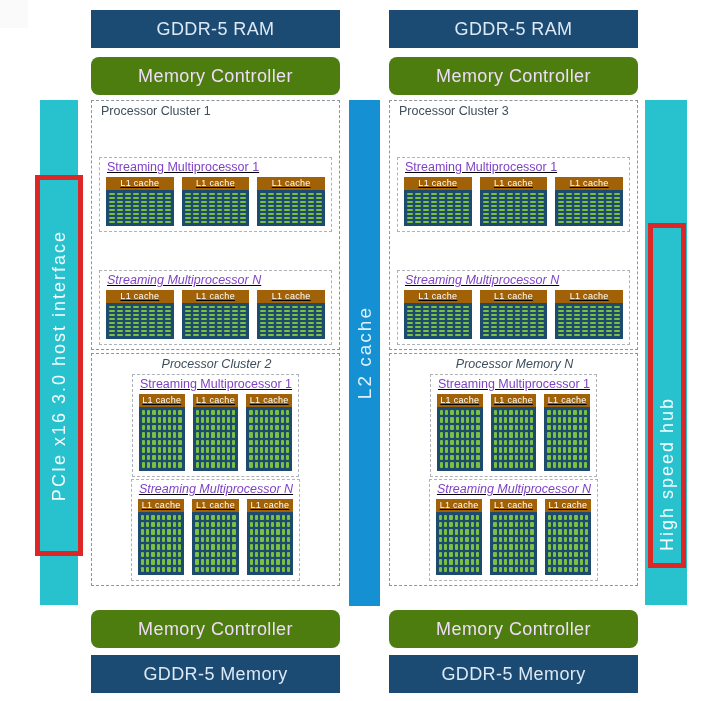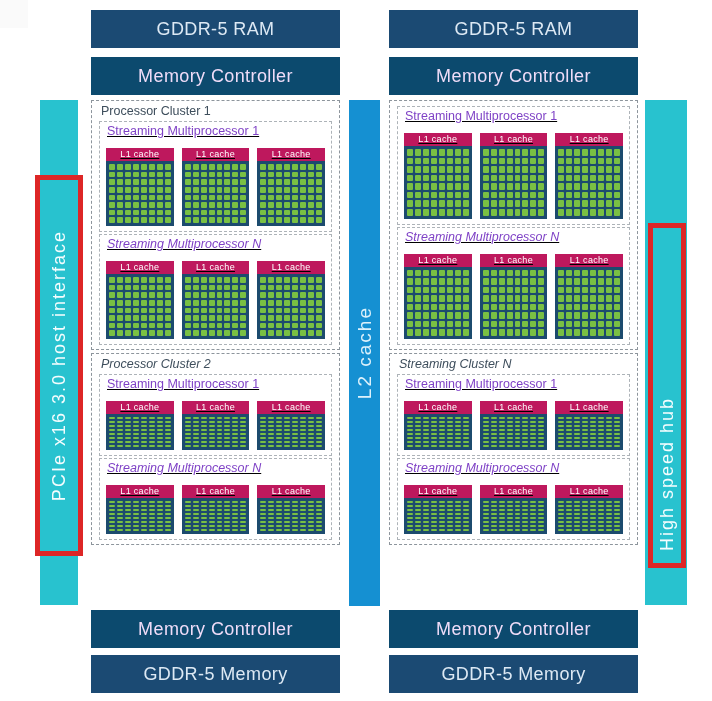--- a/index.html
+++ b/index.html
@@ -8,21 +8,21 @@
     font-family:"Liberation Sans", sans-serif; overflow:hidden;
   }
   .corner-artifact { position:absolute; left:0; top:0; width:28px; height:28px; background:#fafafa; }
 
   
   .hbar {
     position:absolute; height:38px; display:flex; align-items:center; justify-content:center;
     font-size:18px; letter-spacing:0.4px;
   }
   .hbar.navy   { background:#1b4a73; color:#dde9f4; }
-  .hbar.purple { background:#0c4a6e; color:#efdcf8; }
+  .hbar.purple { background:#4d7c0f; color:#efdcf8;border-radius:8px; }
 
   .col-left  { left:91px;  width:249px; }
   .col-right { left:389px; width:249px; }
   .row-ram-top { top:10px;text-align:center; }
   .row-mc-top  { top:57px; }
   .row-mc-bot  { top:610px; }
   .row-ram-bot { top:655px; }
 
   
   .vbar { position:absolute; background:#28c2cf; }
@@ -42,33 +42,33 @@
     writing-mode:vertical-rl; transform:rotate(180deg); white-space:nowrap;
     color:#f4fdfe; font-size:18px; letter-spacing:2px;
   }
   .l2bar .vtext { color:#dcf1fb; font-size:19px; letter-spacing:2px; }
 
   
   .cluster {
     position:absolute; box-sizing:border-box; border:1.5px dashed #8d959c; background:#ffffff;
     padding:3px 7px 4px 7px; display:flex; flex-direction:column;
   }
-  .cluster-1 { top:100px; height:250px; }
-  .cluster-2 { top:353px; height:192px; }
+  .cluster-1 { top:100px; height:250px;gap:36px; }
+  .cluster-2 { top:353px; height:233px;align-items:center; }
   .cluster-label { font-size:12.5px; color:#3e4e5c; line-height:15px; height:15px; padding-left:2px; }
   .sm {
     box-sizing:border-box; border:1.5px dashed #adb3b8; background:#ffffff;
     margin-top:2px; padding:2px 6px 5px 6px; flex:1; display:flex; flex-direction:column;text-decoration:underline;
   }
   .sm-label { font-size:12.5px; color:#7f42c6; line-height:15px; height:15px; padding-left:1px; }
   .l1-row { display:flex; gap:8px; margin-top:2px; flex:1; }
   .l1-block { flex:1; display:flex; flex-direction:column; }
   .l1-header {
-    background:#be185d; color:#ffffff; font-size:9px; line-height:13px; height:13px;
-    text-align:center; letter-spacing:0.3px;margin-top:7px;
+    background:#a16207; color:#ffffff; font-size:9px; line-height:13px; height:13px;
+    text-align:center; letter-spacing:0.3px;
   }
   .core-grid {
     background:#1c4b6e; flex:1; display:grid; gap:2px; padding:3px;
   }
   .core-cell { background:#79c043; border-radius:1px; }
 </style>
 </head>
 <body>
 
 <div class="canvas">
@@ -948,20 +948,21 @@
     </div>
   </div>
 
   <div class="hbar purple col-left row-mc-bot">Memory Controller</div>
   <div class="hbar navy col-left row-ram-bot">GDDR-5 Memory</div>
 
   <div class="hbar navy col-right row-ram-top">GDDR-5 RAM</div>
   <div class="hbar purple col-right row-mc-top">Memory Controller</div>
 
   <div class="cluster col-right cluster-1">
+    <div class="cluster-label">Processor Cluster 3</div>
     <div class="sm">
       <div class="sm-label">Streaming Multiprocessor 1</div>
       <div class="l1-row">
           <div class="l1-block">
             <div class="l1-header">L1 cache</div>
             <div class="core-grid" style="grid-template-columns: repeat(8, 1fr);">
               <div class="core-cell"></div>
               <div class="core-cell"></div>
               <div class="core-cell"></div>
               <div class="core-cell"></div>
@@ -1375,21 +1376,21 @@
               <div class="core-cell"></div>
               <div class="core-cell"></div>
               <div class="core-cell"></div>
             </div>
           </div>
         </div>
     </div>
   </div>
 
   <div class="cluster col-right cluster-2">
-    <div class="cluster-label" style="font-style: italic;">Streaming Cluster N</div>
+    <div class="cluster-label" style="font-style: italic;">Processor Memory N</div>
     <div class="sm">
       <div class="sm-label">Streaming Multiprocessor 1</div>
       <div class="l1-row">
           <div class="l1-block">
             <div class="l1-header">L1 cache</div>
             <div class="core-grid" style="grid-template-columns: repeat(8, 1fr);">
               <div class="core-cell"></div>
               <div class="core-cell"></div>
               <div class="core-cell"></div>
               <div class="core-cell"></div>

